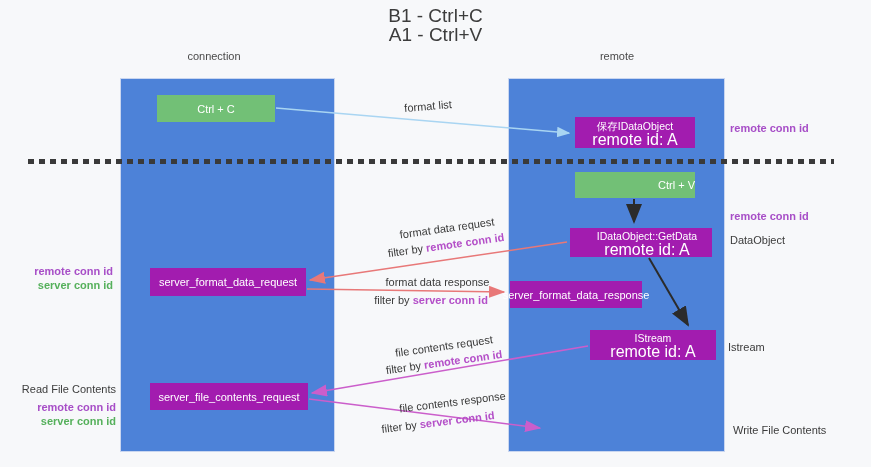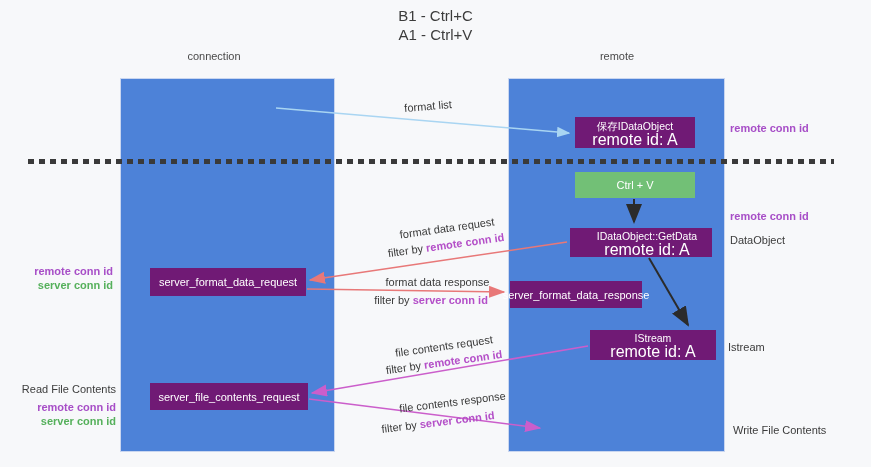--- a/index.html
+++ b/index.html
@@ -1,27 +1,27 @@
 <!DOCTYPE html>
 <html><head>
 <meta charset="utf-8">
 <style>
   html,body{margin:0;padding:0;background:#f7f8fa;font-family:"Liberation Sans",sans-serif;}
   .stage{position:relative;width:871px;height:467px;background:#f7f8fa;overflow:hidden;}
   .abs{position:absolute;}
-  .title{left:0;top:6px;width:871px;text-align:center;color:#3c3c3c;font-size:15px;line-height:19px;}
+  .title{left:0;top:6px;width:871px;text-align:center;color:#3c3c3c;font-size:19px;line-height:19px;}
   .colhead{top:50px;text-align:center;color:#4a4a4a;font-size:11px;line-height:12px;}
   .column{top:78px;height:374px;background:#4d82d8;border:1px solid #c9d6f0;box-sizing:border-box;z-index:1;}
   .dashline{left:28px;top:159px;width:806px;height:5px;z-index:2;
     background:repeating-linear-gradient(90deg,#3a3a3a 0,#3a3a3a 6px,transparent 6px,transparent 11px);}
   .arrows{left:0;top:0;z-index:3;pointer-events:none;}
   .box{z-index:4;display:flex;flex-direction:column;align-items:center;justify-content:center;
        color:#fff;text-align:center;box-sizing:border-box;}
   .green{background:#72c076;}
-  .orange{background:#701a75;}
+  .orange{background:#a21caf;}
   .box .l1{font-size:10.5px;line-height:13px;}
   .box .l2{font-size:16px;line-height:13px;}
   .box .single{font-size:11px;}
   .sidelabel{z-index:4;font-size:11px;line-height:13px;white-space:nowrap;}
   .black{color:#3c3c3c;}
   .purple{color:#a74ec7;font-weight:bold;}
   .greentxt{color:#55b05b;font-weight:bold;}
   .magenta{color:#b44fc8;font-weight:bold;}
   .midlabel{z-index:4;font-size:11px;color:#3a3a3a;text-align:center;white-space:nowrap;}
   .rightalign{text-align:right;}
@@ -65,27 +65,30 @@
     </defs>
     <line x1="276" y1="108" x2="569" y2="133" stroke="#a9d5f2" stroke-width="1.5" marker-end="url(#m-blue)"></line>
     <line x1="634" y1="199" x2="634" y2="222" stroke="#2b2b2b" stroke-width="2" marker-end="url(#m-black)"></line>
     <line x1="567" y1="242" x2="310" y2="280" stroke="#e87878" stroke-width="1.5" marker-end="url(#m-red)"></line>
     <line x1="307" y1="289" x2="504" y2="292" stroke="#e87878" stroke-width="1.5" marker-end="url(#m-red)"></line>
     <line x1="649" y1="258" x2="688" y2="325" stroke="#2b2b2b" stroke-width="2" marker-end="url(#m-black)"></line>
     <line x1="588" y1="346" x2="312" y2="393" stroke="#cb5ecb" stroke-width="1.5" marker-end="url(#m-magenta)"></line>
     <line x1="309" y1="399" x2="540" y2="428" stroke="#cb5ecb" stroke-width="1.5" marker-end="url(#m-magenta)"></line>
   </svg>
 
+  <div class="abs box green" style="left:157px;top:95px;width:118px;height:27px;">
+    <div class="single">Ctrl + C</div>
+  </div>
 
   <div class="abs box orange" style="left:575px;top:117px;width:120px;height:31px;">
     <div class="l1">保存IDataObject</div>
     <div class="l2">remote id: A</div>
   </div>
 
-  <div class="abs box green" style="left:575px;top:172px;width:120px;height:26px;">
+  <div class="abs box green" style="left:575px;top:172px;width:120px;height:26px;align-items:flex-end;">
     <div class="single">Ctrl + V</div>
   </div>
 
   <div class="abs box orange" style="left:570px;top:228px;width:142px;height:29px;padding-left:12px;">
     <div class="l1">IDataObject::GetData</div>
     <div class="l2">remote id: A</div>
   </div>
 
   <div class="abs box orange" style="left:150px;top:268px;width:156px;height:28px;">
     <div class="single">server_format_data_request</div>

